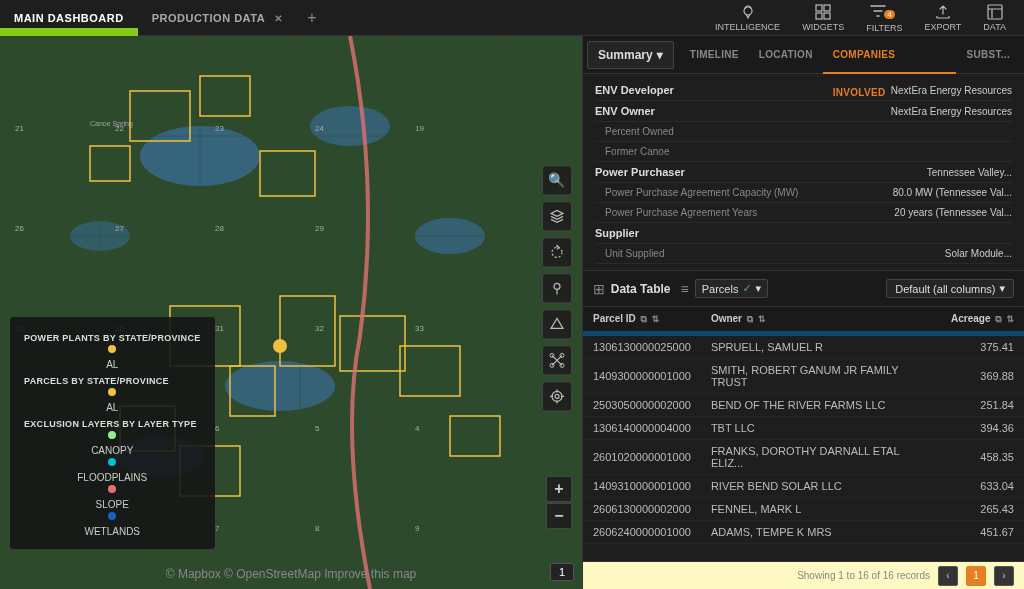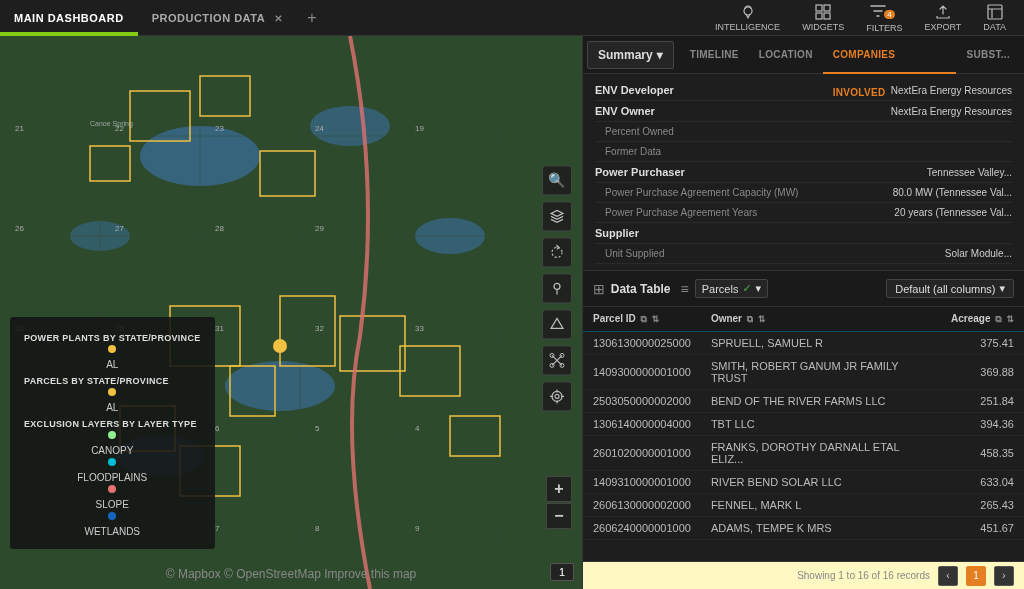--- a/index.html
+++ b/index.html
@@ -9,21 +9,21 @@
     #top-bar {
       display: flex; align-items: center;
       background: #1e1e1e; height: 36px;
       border-bottom: 1px solid #333;
     }
     .tab {
       padding: 0 14px; height: 36px; line-height: 36px;
       font-size: 11px; font-weight: bold; letter-spacing: 0.5px;
       cursor: pointer; color: #aaa;
     }
-    .tab.active { color: #fff; border-bottom: 4px solid #84cc16; }
+    .tab.active { color: #fff; border-bottom: 8px solid #84cc16; }
     .tab-close { margin-left: 6px; color: #888; font-size: 10px; cursor: pointer; }
     .tab-add { padding: 0 10px; color: #888; cursor: pointer; font-size: 16px; line-height: 36px; }
 
     
     #top-right {
       margin-left: auto; display: flex; align-items: center; gap: 2px; padding-right: 8px;
     }
     .top-icon-btn {
       display: flex; flex-direction: column; align-items: center; justify-content: center;
       padding: 2px 10px; height: 36px; color: #bbb; font-size: 9px; cursor: pointer; gap: 2px;
@@ -150,21 +150,21 @@
       background: #252525; border: 1px solid #444; color: #ddd;
       padding: 2px 8px; border-radius: 2px; font-size: 11px; cursor: pointer;
       display: flex; align-items: center; gap: 4px;
     }
 
     #data-table-container { flex: 1; overflow-y: auto; }
     table { width: 100%; border-collapse: collapse; font-size: 11px; }
     thead { position: sticky; top: 0; background: #1a1a1a; z-index: 2; }
     thead th {
       padding: 6px 10px; text-align: left; color: #ccc;
-      border-bottom: 1px solid #0c4a6e; font-size: 10px; white-space: nowrap;
+      border-bottom: 5px solid #0c4a6e; font-size: 10px; white-space: nowrap;
     }
     thead th .sort-icon { color: #888; margin-left: 2px; font-size: 9px; }
     thead th .filter-icon { color: #888; margin-left: 2px; font-size: 9px; }
     tbody tr { border-bottom: 1px solid #252525; }
     tbody td { padding: 5px 10px; color: #bbb; }
     tbody td:last-child { text-align: right; }
 
     #data-table-footer {
       display: flex; align-items: center; justify-content: flex-end;
       padding: 5px 10px; background: #fef9c3; border-top: 1px solid #333;
@@ -422,21 +422,21 @@
           <span class="summary-label">ENV Owner</span>
           <span class="summary-value">NextEra Energy Resources</span>
         </div>
 
         <div class="summary-row">
           <span class="summary-sublabel">Percent Owned</span>
           <span class="summary-value gray"></span>
         </div>
 
         <div class="summary-row">
-          <span class="summary-sublabel">Former Data</span>
+          <span class="summary-sublabel">Former Canoe</span>
           <span class="summary-value gray"></span>
         </div>
 
         <div class="summary-row">
           <span class="summary-label">Power Purchaser</span>
           <span class="summary-value">Tennessee Valley...</span>
         </div>
 
         <div class="summary-row">
           <span class="summary-sublabel">Power Purchase Agreement Capacity (MW)</span>

